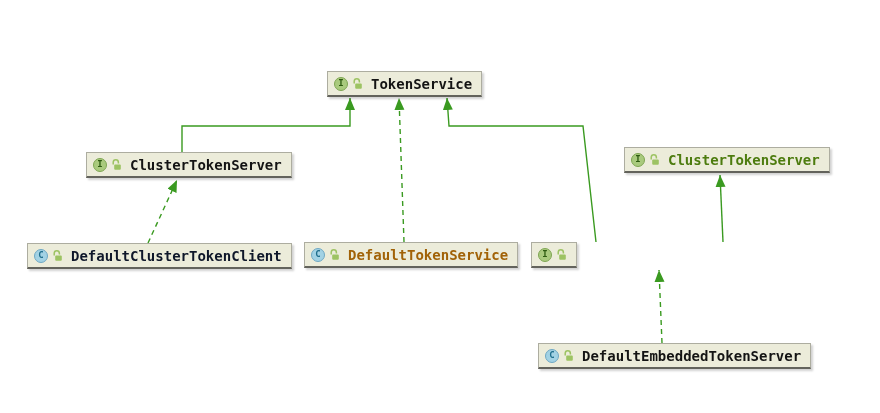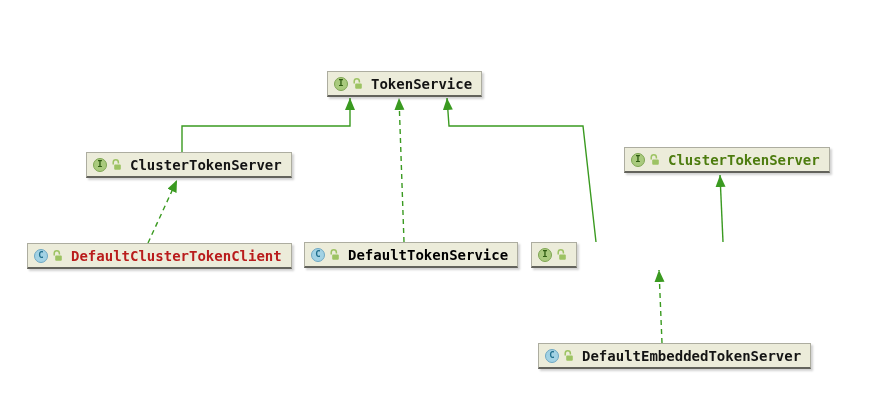--- a/index.html
+++ b/index.html
@@ -118,31 +118,31 @@
     <span class="node-label" style="color: #4d7c0f;">ClusterTokenServer</span>
   </div>
       <div class="node" style="left: 27px; top: 243px;">
     <span class="type-icon" style="background: rgb(162, 210, 228); border-color: rgb(111, 168, 196); color: rgb(31, 110, 140);">C</span>
     <span class="lock-icon" style="color: rgb(157, 195, 99);">
       <svg width="11" height="12" viewBox="0 0 11 12">
         <path d="M2.2 5.6 V3.4 a2.6 2.6 0 0 1 5.2 0 V4.4" fill="none" stroke="currentColor" stroke-width="1.5"></path>
         <rect x="3.2" y="5.6" width="6.6" height="5.2" rx="1" fill="currentColor"></rect>
       </svg>
     </span>
-    <span class="node-label" style="color: #b91c1c;">DefaultClusterTokenClient</span>
+    <span class="node-label" style="color: #0f172a;">DefaultClusterTokenClient</span>
   </div>
       <div class="node" style="left: 304px; top: 242px;">
     <span class="type-icon" style="background: rgb(162, 210, 228); border-color: rgb(111, 168, 196); color: rgb(31, 110, 140);">C</span>
     <span class="lock-icon" style="color: rgb(157, 195, 99);">
       <svg width="11" height="12" viewBox="0 0 11 12">
         <path d="M2.2 5.6 V3.4 a2.6 2.6 0 0 1 5.2 0 V4.4" fill="none" stroke="currentColor" stroke-width="1.5"></path>
         <rect x="3.2" y="5.6" width="6.6" height="5.2" rx="1" fill="currentColor"></rect>
       </svg>
     </span>
-    <span class="node-label" style="color: #000000;">DefaultTokenService</span>
+    <span class="node-label" style="color: #a16207;">DefaultTokenService</span>
   </div>
       <div class="node" style="left: 531px; top: 242px;">
     <span class="type-icon" style="background: rgb(169, 202, 125); border-color: rgb(127, 166, 83); color: rgb(46, 91, 16);">I</span>
     <span class="lock-icon" style="color: rgb(157, 195, 99);">
       <svg width="11" height="12" viewBox="0 0 11 12">
         <path d="M2.2 5.6 V3.4 a2.6 2.6 0 0 1 5.2 0 V4.4" fill="none" stroke="currentColor" stroke-width="1.5"></path>
         <rect x="3.2" y="5.6" width="6.6" height="5.2" rx="1" fill="currentColor"></rect>
       </svg>
     </span>
   </div>

